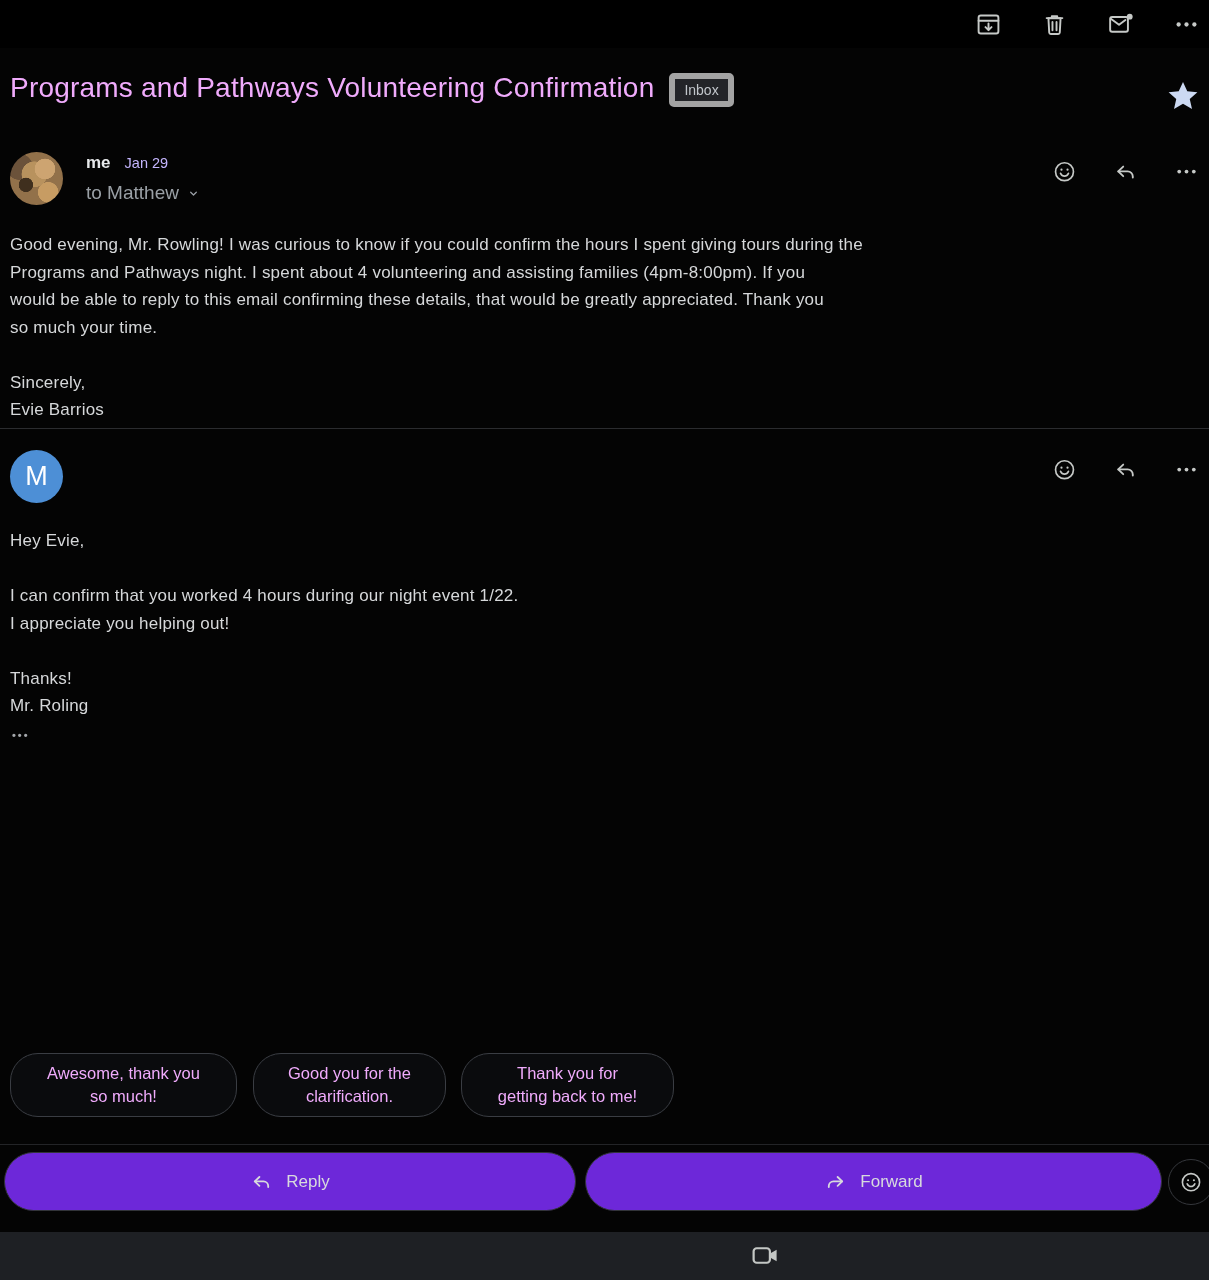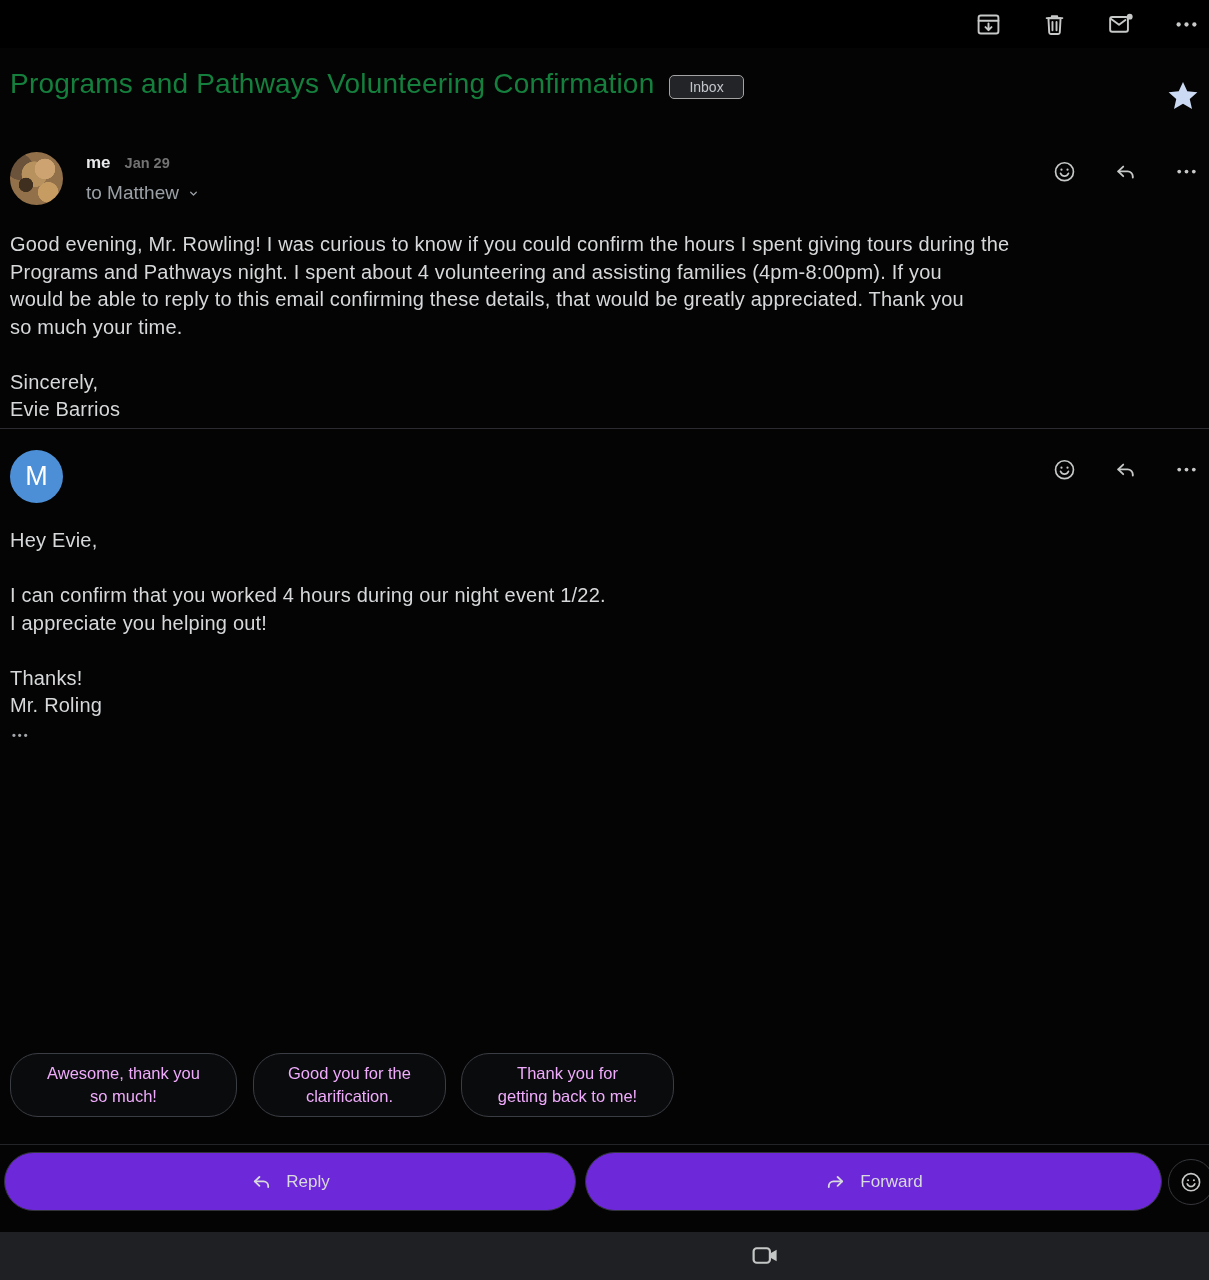--- a/index.html
+++ b/index.html
@@ -7,45 +7,45 @@
           font-family:"Liberation Sans",sans-serif;}
   button{background:none;border:none;padding:0;margin:0;cursor:pointer;font-family:inherit;}
 
   
   .topbar{position:absolute;top:0;left:0;right:0;height:48px;background:#000;
           display:flex;justify-content:flex-end;align-items:center;gap:39px;padding-right:9px;}
   .icon-btn{display:flex;align-items:center;justify-content:center;}
 
   
   .subject-row{position:absolute;top:68px;left:10px;right:60px;display:flex;align-items:center;gap:15px;}
-  .subject{font-size:28px;font-weight:400;color:#15803d;margin:0;white-space:nowrap;overflow:hidden;letter-spacing:.2px;}
-  .inbox-badge{font-size:14px;color:#c2c6cb;border:1px solid #a3a3a3;background:#232428;
-               border-radius:5px;padding:3px 19px;margin-top:5px;white-space:nowrap;}
+  .subject{font-size:28px;font-weight:400;color:#f0abfc;margin:0;white-space:nowrap;overflow:hidden;letter-spacing:.2px;}
+  .inbox-badge{font-size:14px;color:#c2c6cb;border:6px solid #a3a3a3;background:#232428;
+               border-radius:5px;padding:3px 9px;margin-top:5px;white-space:nowrap;}
   .star-btn{position:absolute;top:78px;right:8px;}
 
   
   .msg-hdr{position:absolute;left:10px;right:10px;height:58px;}
   .avatar{position:absolute;left:0;top:0;width:53px;height:53px;border-radius:50%;overflow:hidden;}
   .avatar.photo{background:
       radial-gradient(circle at 66% 32%, #cda471 0 20%, rgba(0,0,0,0) 21%),
       radial-gradient(circle at 30% 62%, #3f2f1e 0 14%, rgba(0,0,0,0) 15%),
       radial-gradient(circle at 46% 42%, #b8925e 0 30%, rgba(0,0,0,0) 31%),
       radial-gradient(circle at 72% 76%, #c79c63 0 18%, rgba(0,0,0,0) 19%),
       radial-gradient(circle at 18% 28%, #6b523a 0 22%, rgba(0,0,0,0) 23%),
       #92714a;}
   .avatar.letter{background:#4d8fd6;display:flex;align-items:center;justify-content:center;
                  color:#fff;font-size:27px;font-weight:400;}
   .hdr-text{position:absolute;left:76px;top:1px;}
   .sender{font-size:17px;font-weight:bold;color:#e7e9eb;}
-  .date{font-size:14.5px;color:#737373;margin-left:14px;font-weight:bold;}
+  .date{font-size:14.5px;color:#c4b5fd;margin-left:14px;}
   .recipient-row{display:flex;align-items:center;gap:7px;margin-top:9px;color:#9aa0a6;font-size:19px;}
   .hdr-icons{position:absolute;right:0;top:7px;display:flex;gap:36px;align-items:center;}
 
   
-  .msg-body{position:absolute;left:10px;right:60px;font-size:20px;line-height:27.5px;
+  .msg-body{position:absolute;left:10px;right:60px;font-size:17px;line-height:27.5px;
             color:#d6d8da;white-space:pre-line;letter-spacing:.2px;}
   .divider{position:absolute;left:0;right:0;height:1px;background:#2b2c2f;}
   .trimmed{position:absolute;left:12px;font-size:11px;font-weight:bold;letter-spacing:2px;color:#a4a7ab;}
 
   
   .chip{position:absolute;top:1053px;height:64px;border:1.5px solid #3a3d43;border-radius:28px;
         background:#0a0b0d;color:#f0abfc;font-size:16.5px;line-height:23.5px;
         display:flex;align-items:center;justify-content:center;text-align:center;
         white-space:pre-line;box-sizing:border-box;}
 

